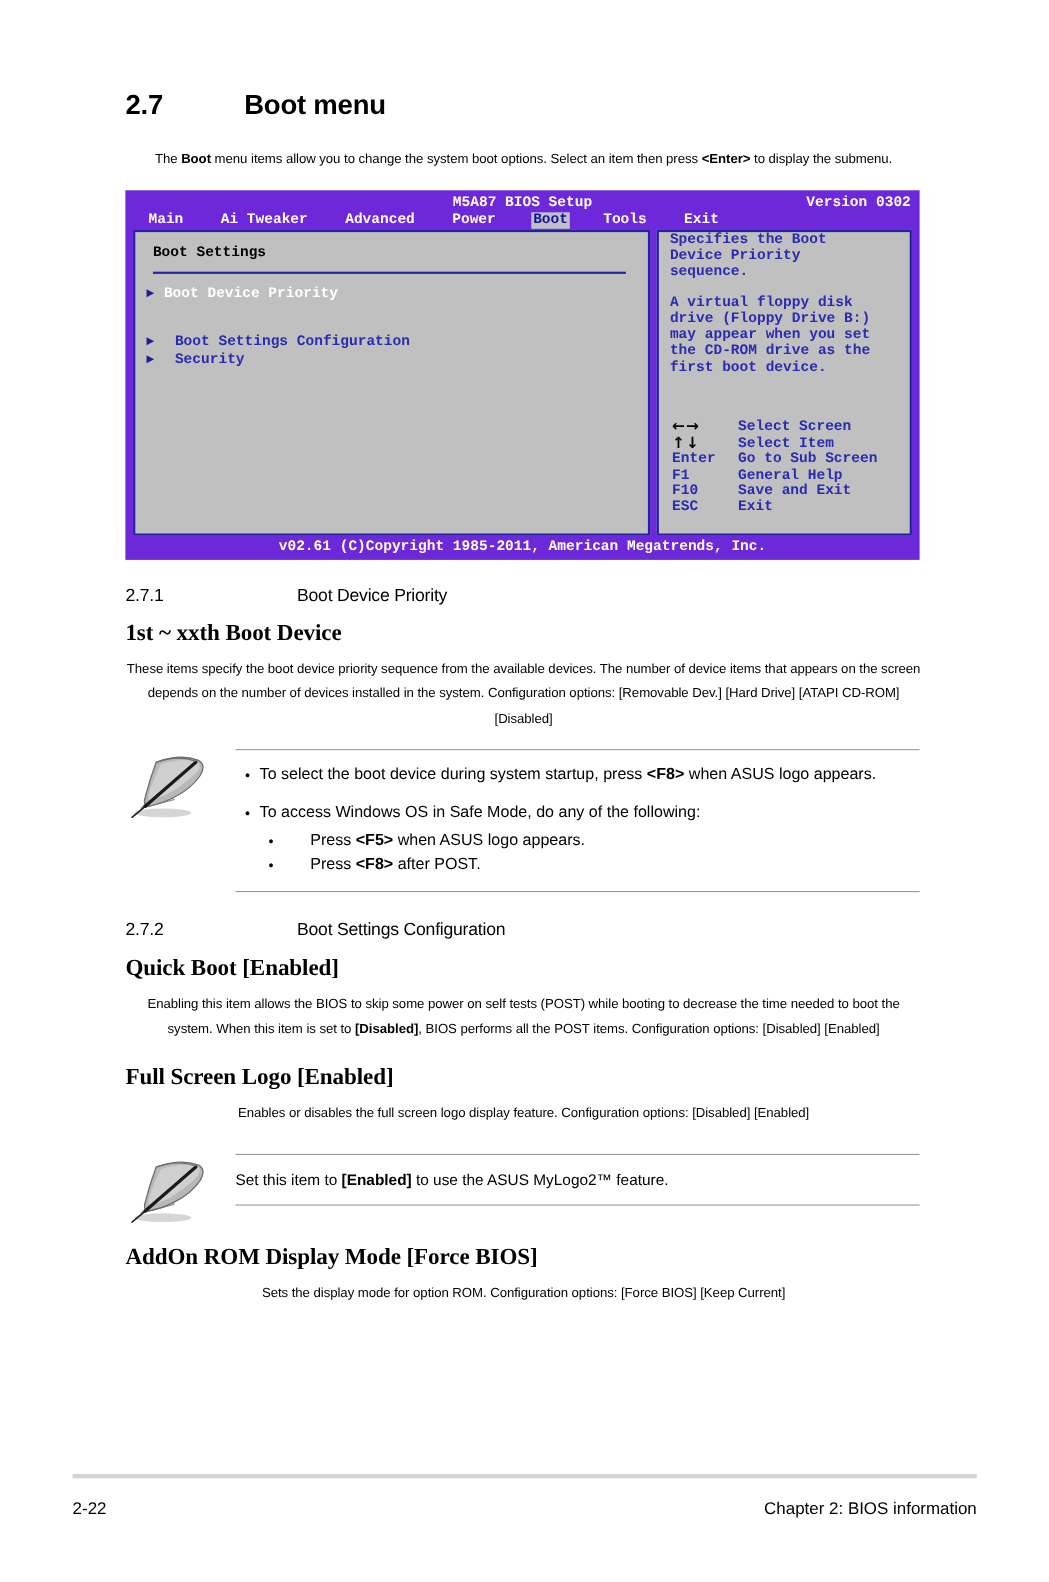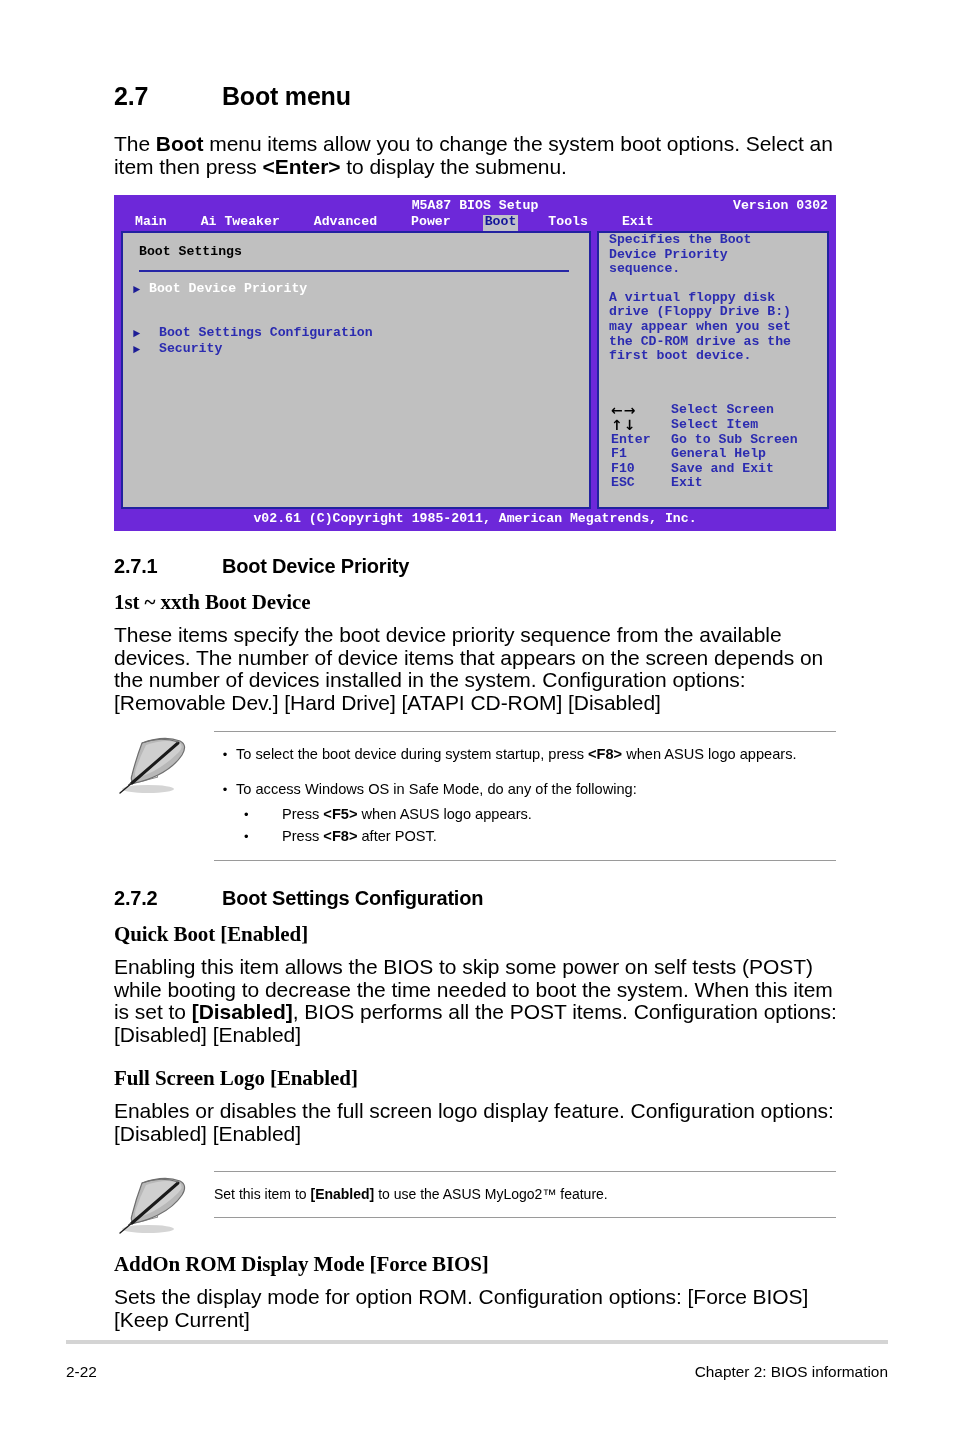--- a/index.html
+++ b/index.html
@@ -32,41 +32,43 @@
     font-size: 25px;
     font-weight: bold;
     letter-spacing: -0.2px;
     margin: 0 0 22px 0;
     display: flex;
   }
   .h2 .num { width: 108px; flex: 0 0 108px; }
   .h2 .txt { }
 
   .h3 {
-    font-size: 20px;
-    font-weight: bold;
+    font-size: 16px;
+    font-weight: normal;
     letter-spacing: -0.2px;
     margin: 0 0 12px 0;
     display: flex;
+    gap: 48px;
   }
   .h3 .num { width: 108px; flex: 0 0 108px; }
 
   .h4 {
     font-size: 21px;
     font-weight: bold;
     margin: 0 0 9px 0;
     letter-spacing: -0.1px;
     font-family: Liberation Serif, serif;
   }
 
   p.body {
-    font-size: 21px;
+    font-size: 12px;
     line-height: 22.5px;
     margin: 0 0 17px 0;
     letter-spacing: -0.05px;
+    text-align: center;
   }
   p.tight { margin-bottom: 0; }
 
   b { font-weight: bold; }
 
   
   .bios {
     position: relative;
     width: 722px;
     margin: 0 0 22px 0;

